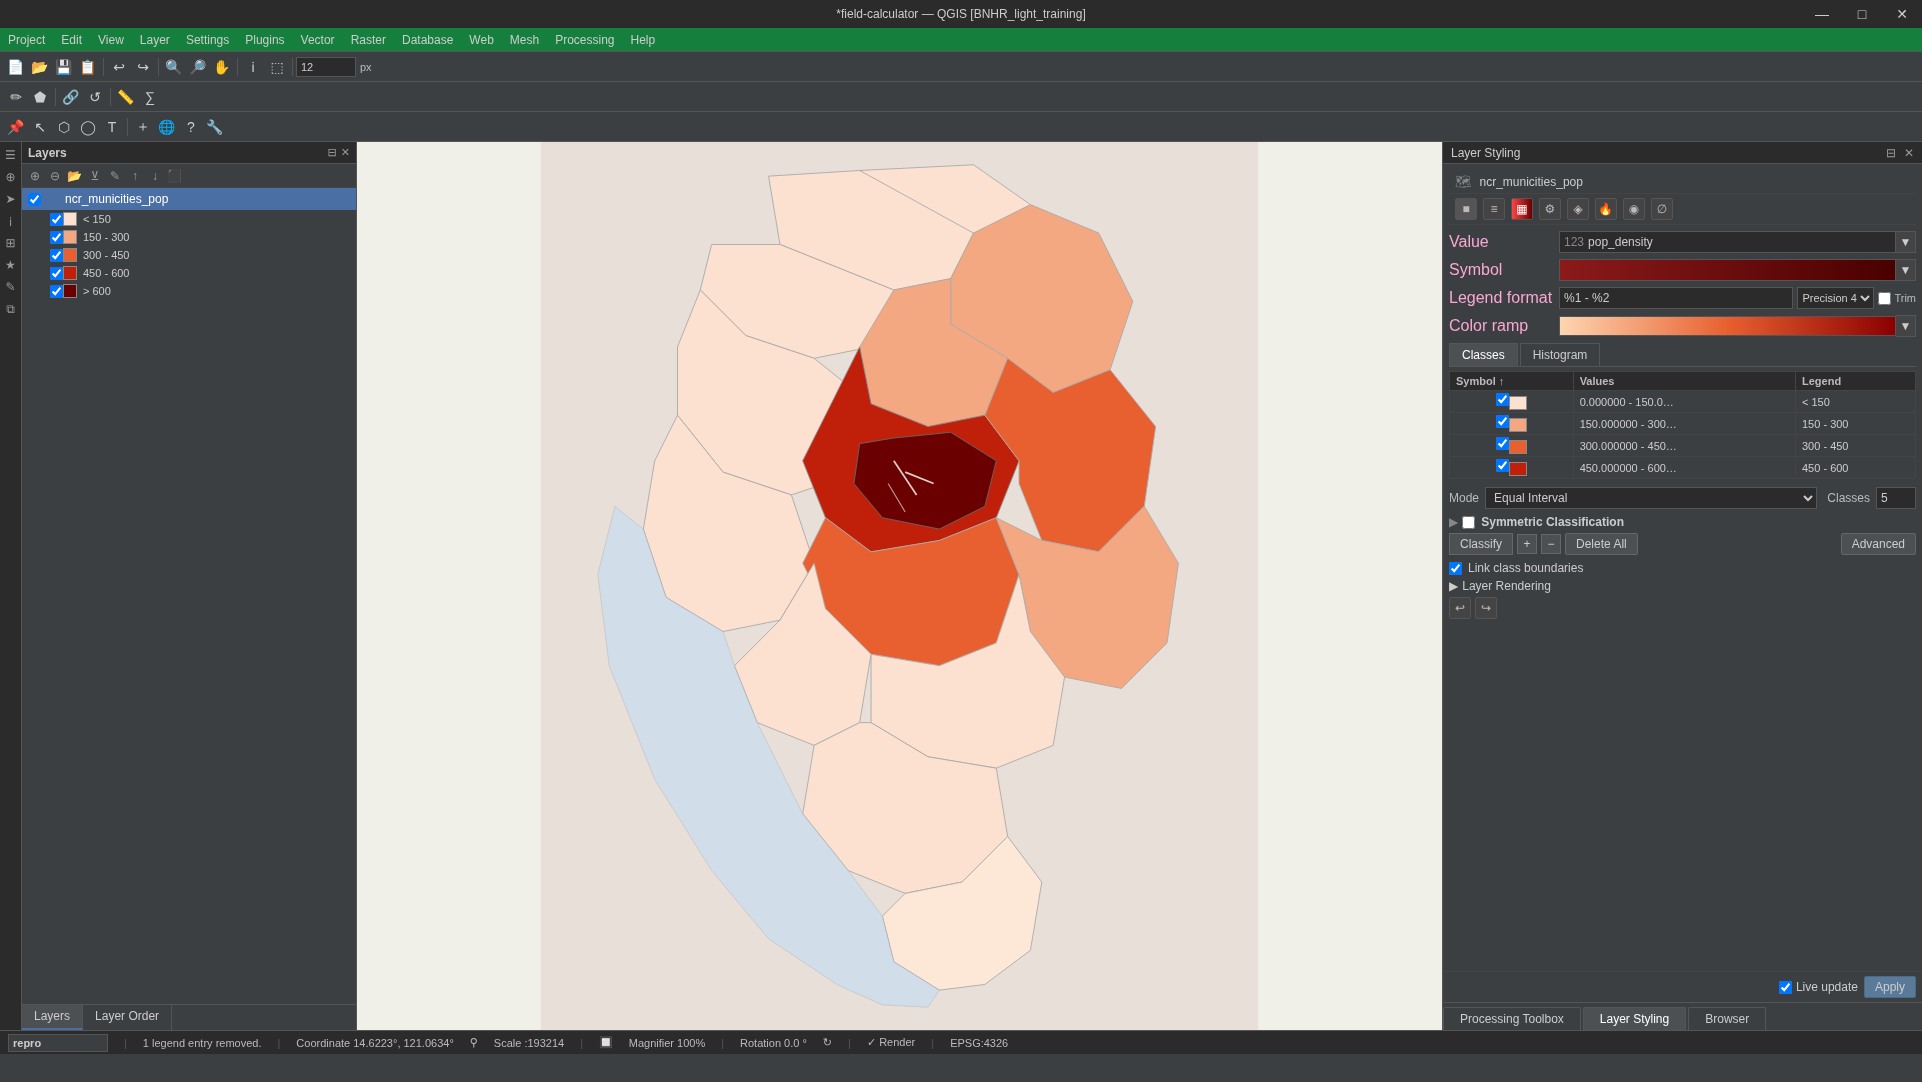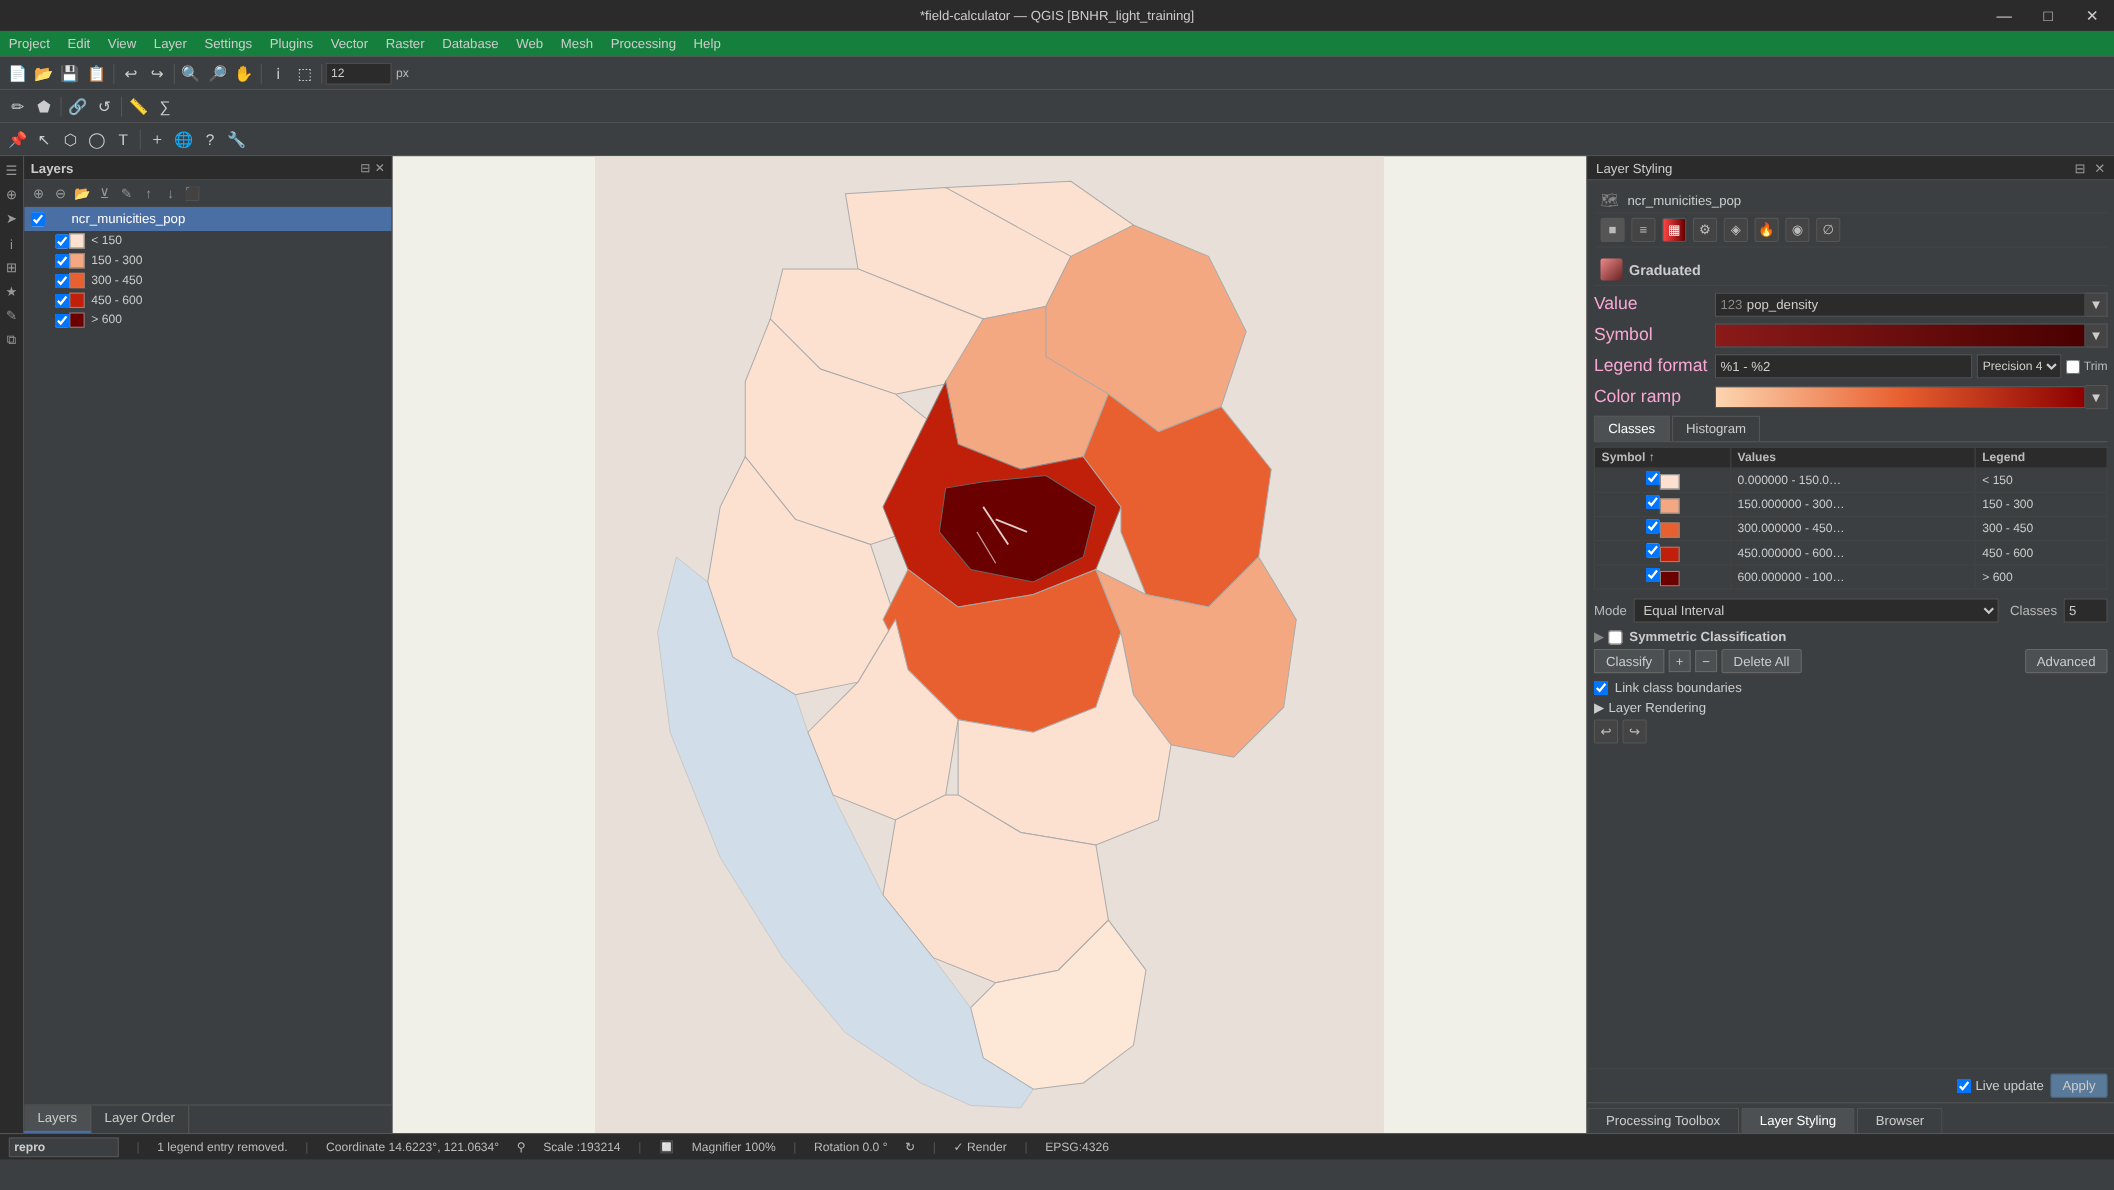--- a/index.html
+++ b/index.html
@@ -701,24 +701,20 @@
           <div class="icon-btn">≡</div>
           <div class="icon-btn" style="background:linear-gradient(to right,#f44,#600);color:#fff;">▦</div>
           <div class="icon-btn">⚙</div>
           <div class="icon-btn">◈</div>
           <div class="icon-btn">🔥</div>
           <div class="icon-btn">◉</div>
           <div class="icon-btn">∅</div>
         </div>
       </div>
 
-      <div class="graduated-header">
-        <div class="style-type-icon"></div>
-        <span class="graduated-title">Graduated</span>
-      </div>
 
       <div class="style-row">
         <span class="style-label">Value</span>
         <div class="style-value">
           <span style="color:#888;margin-right:4px;">123</span>
           <span>pop_density</span>
         </div>
         <div class="style-dropdown-btn">▼</div>
       </div>
 
@@ -778,25 +774,20 @@
           <tr>
             <td class="cb-cell"><input type="checkbox" checked="" style=""><span class="color-swatch" style="background:#e86030;"></span></td>
             <td>300.000000 - 450…</td>
             <td>300 - 450</td>
           </tr>
           <tr>
             <td class="cb-cell"><input type="checkbox" checked="" style=""><span class="color-swatch" style="background:#c0200a;"></span></td>
             <td>450.000000 - 600…</td>
             <td>450 - 600</td>
           </tr>
-          <tr>
-            <td class="cb-cell"><input type="checkbox" checked="" style=""><span class="color-swatch" style="background:#6b0000;"></span></td>
-            <td>600.000000 - 100…</td>
-            <td>&gt; 600</td>
-          </tr>
         </tbody>
       </table>
 
       <div class="mode-row" style="margin-top:8px;">
         <span class="mode-label">Mode</span>
         <select class="mode-select">
           <option>Equal Interval</option>
           <option>Quantile</option>
           <option>Natural Breaks</option>
           <option>Standard Deviation</option>

